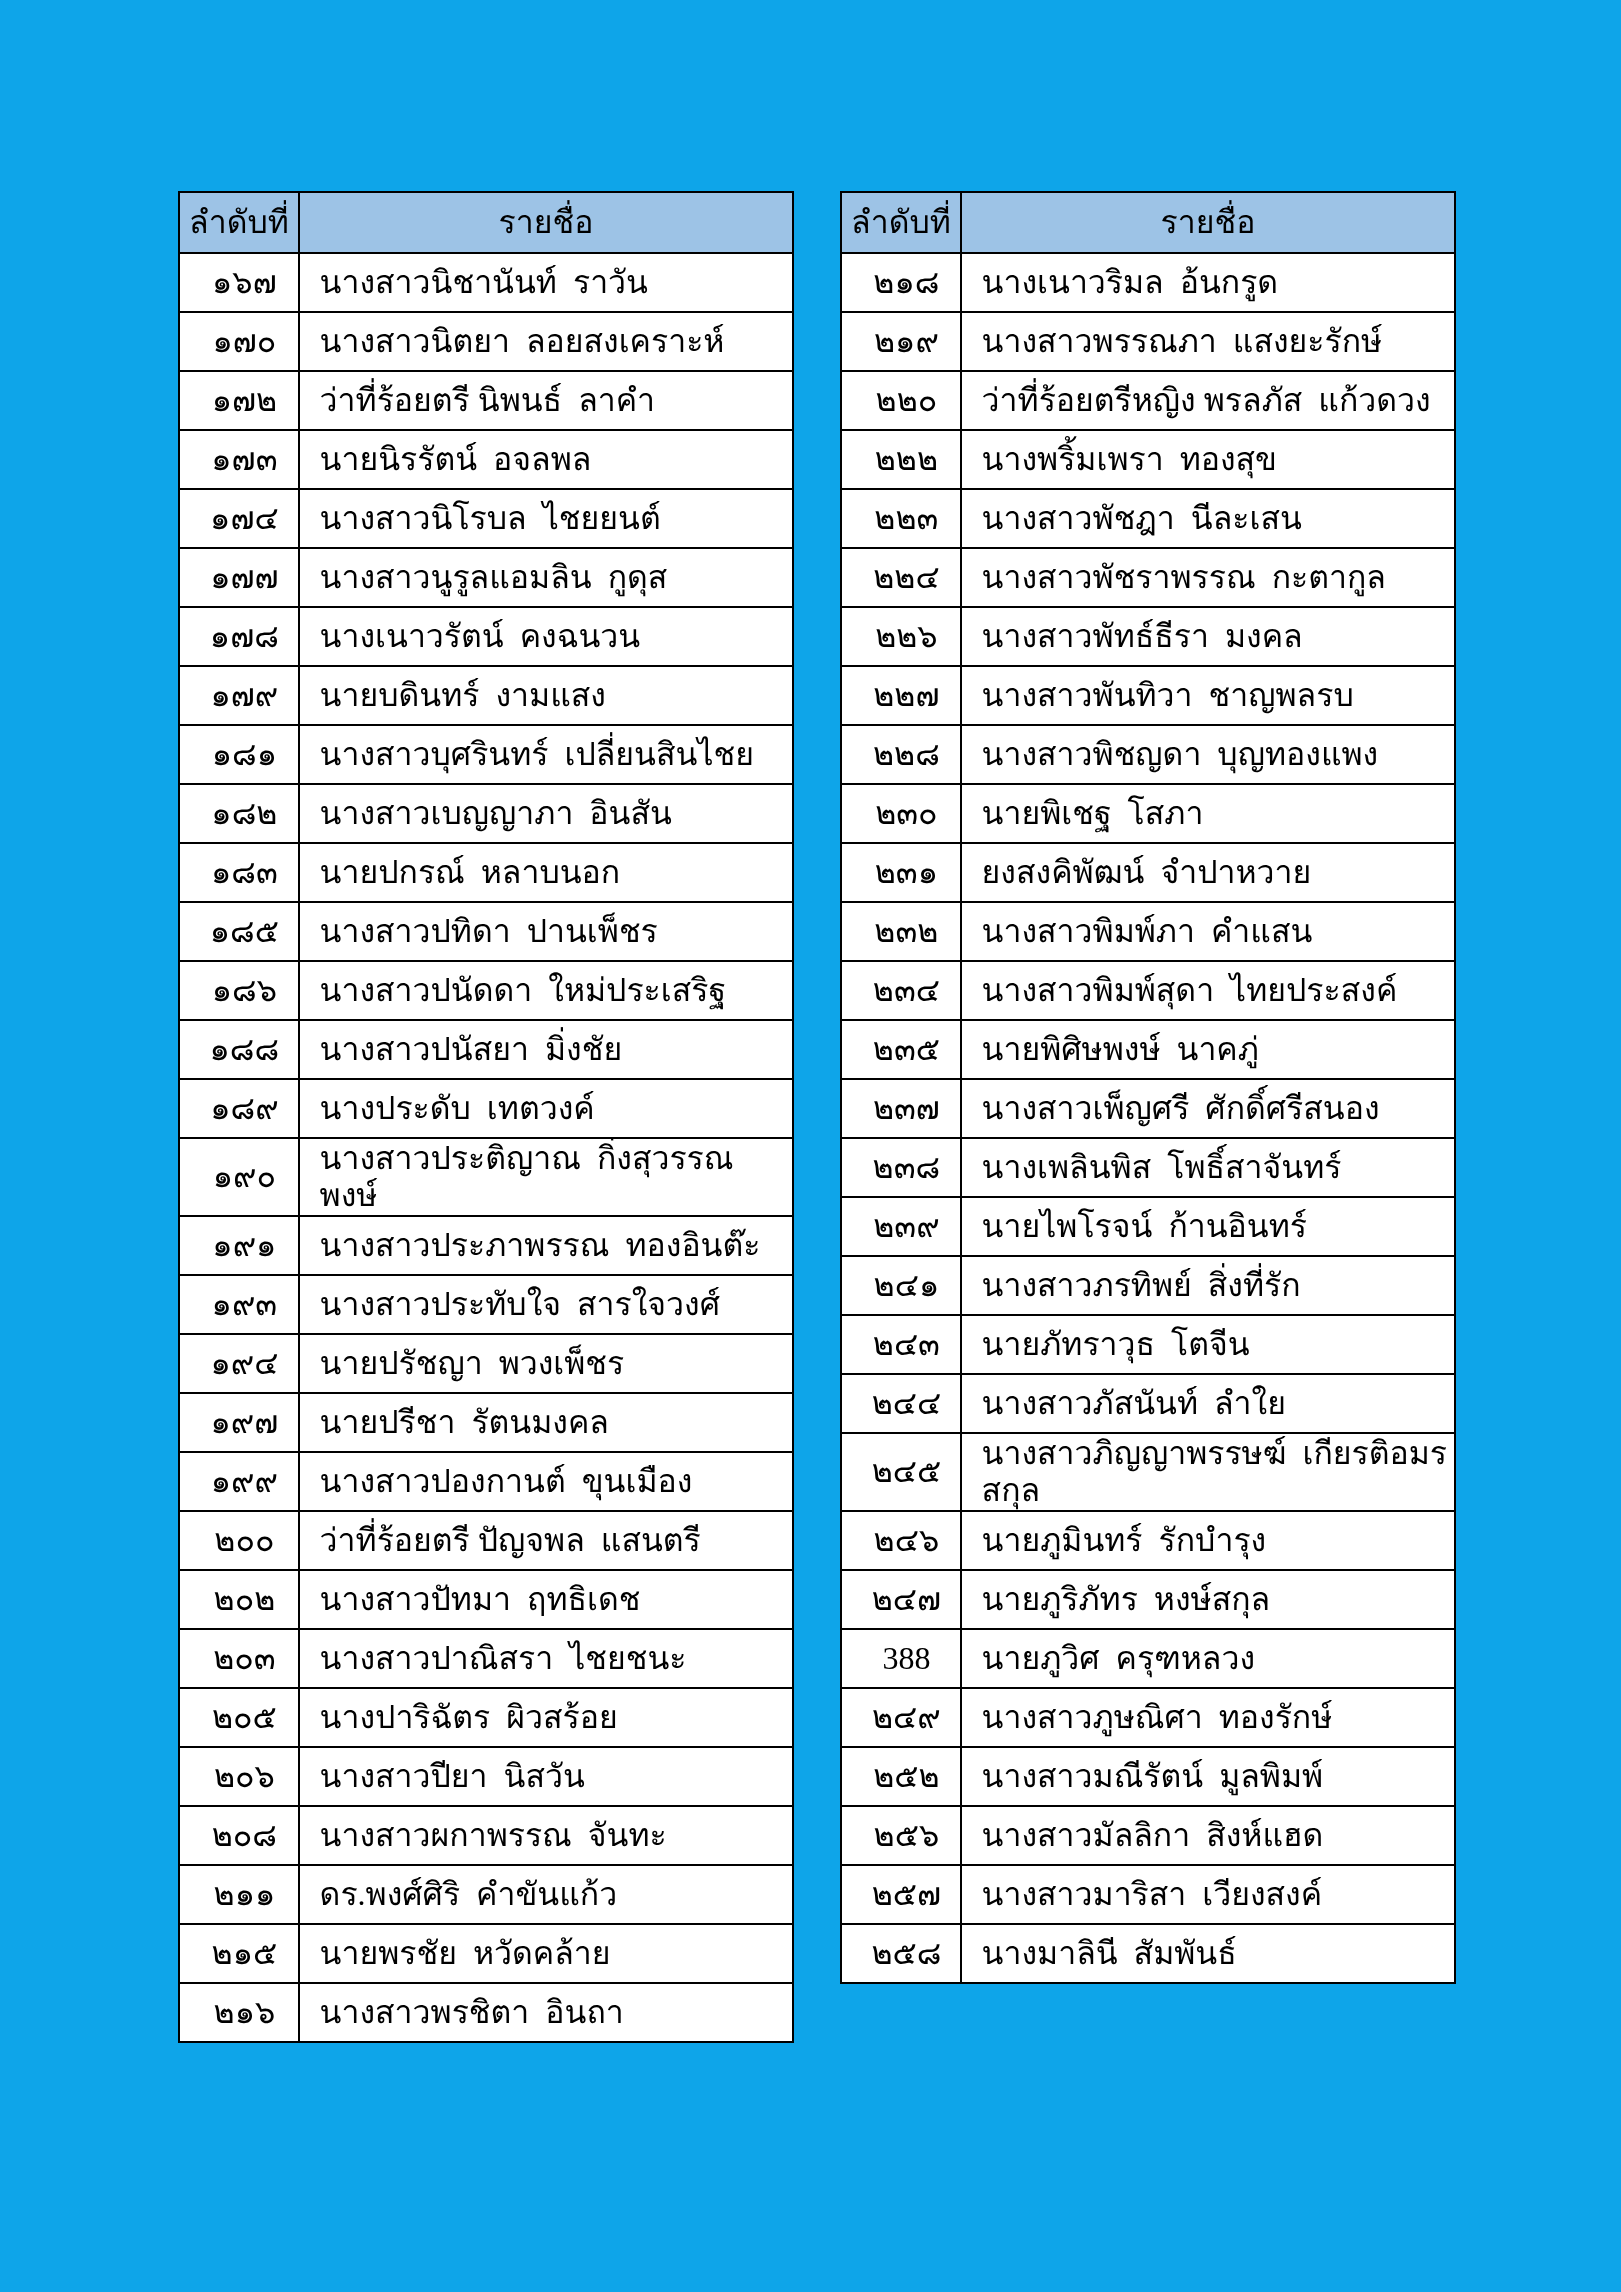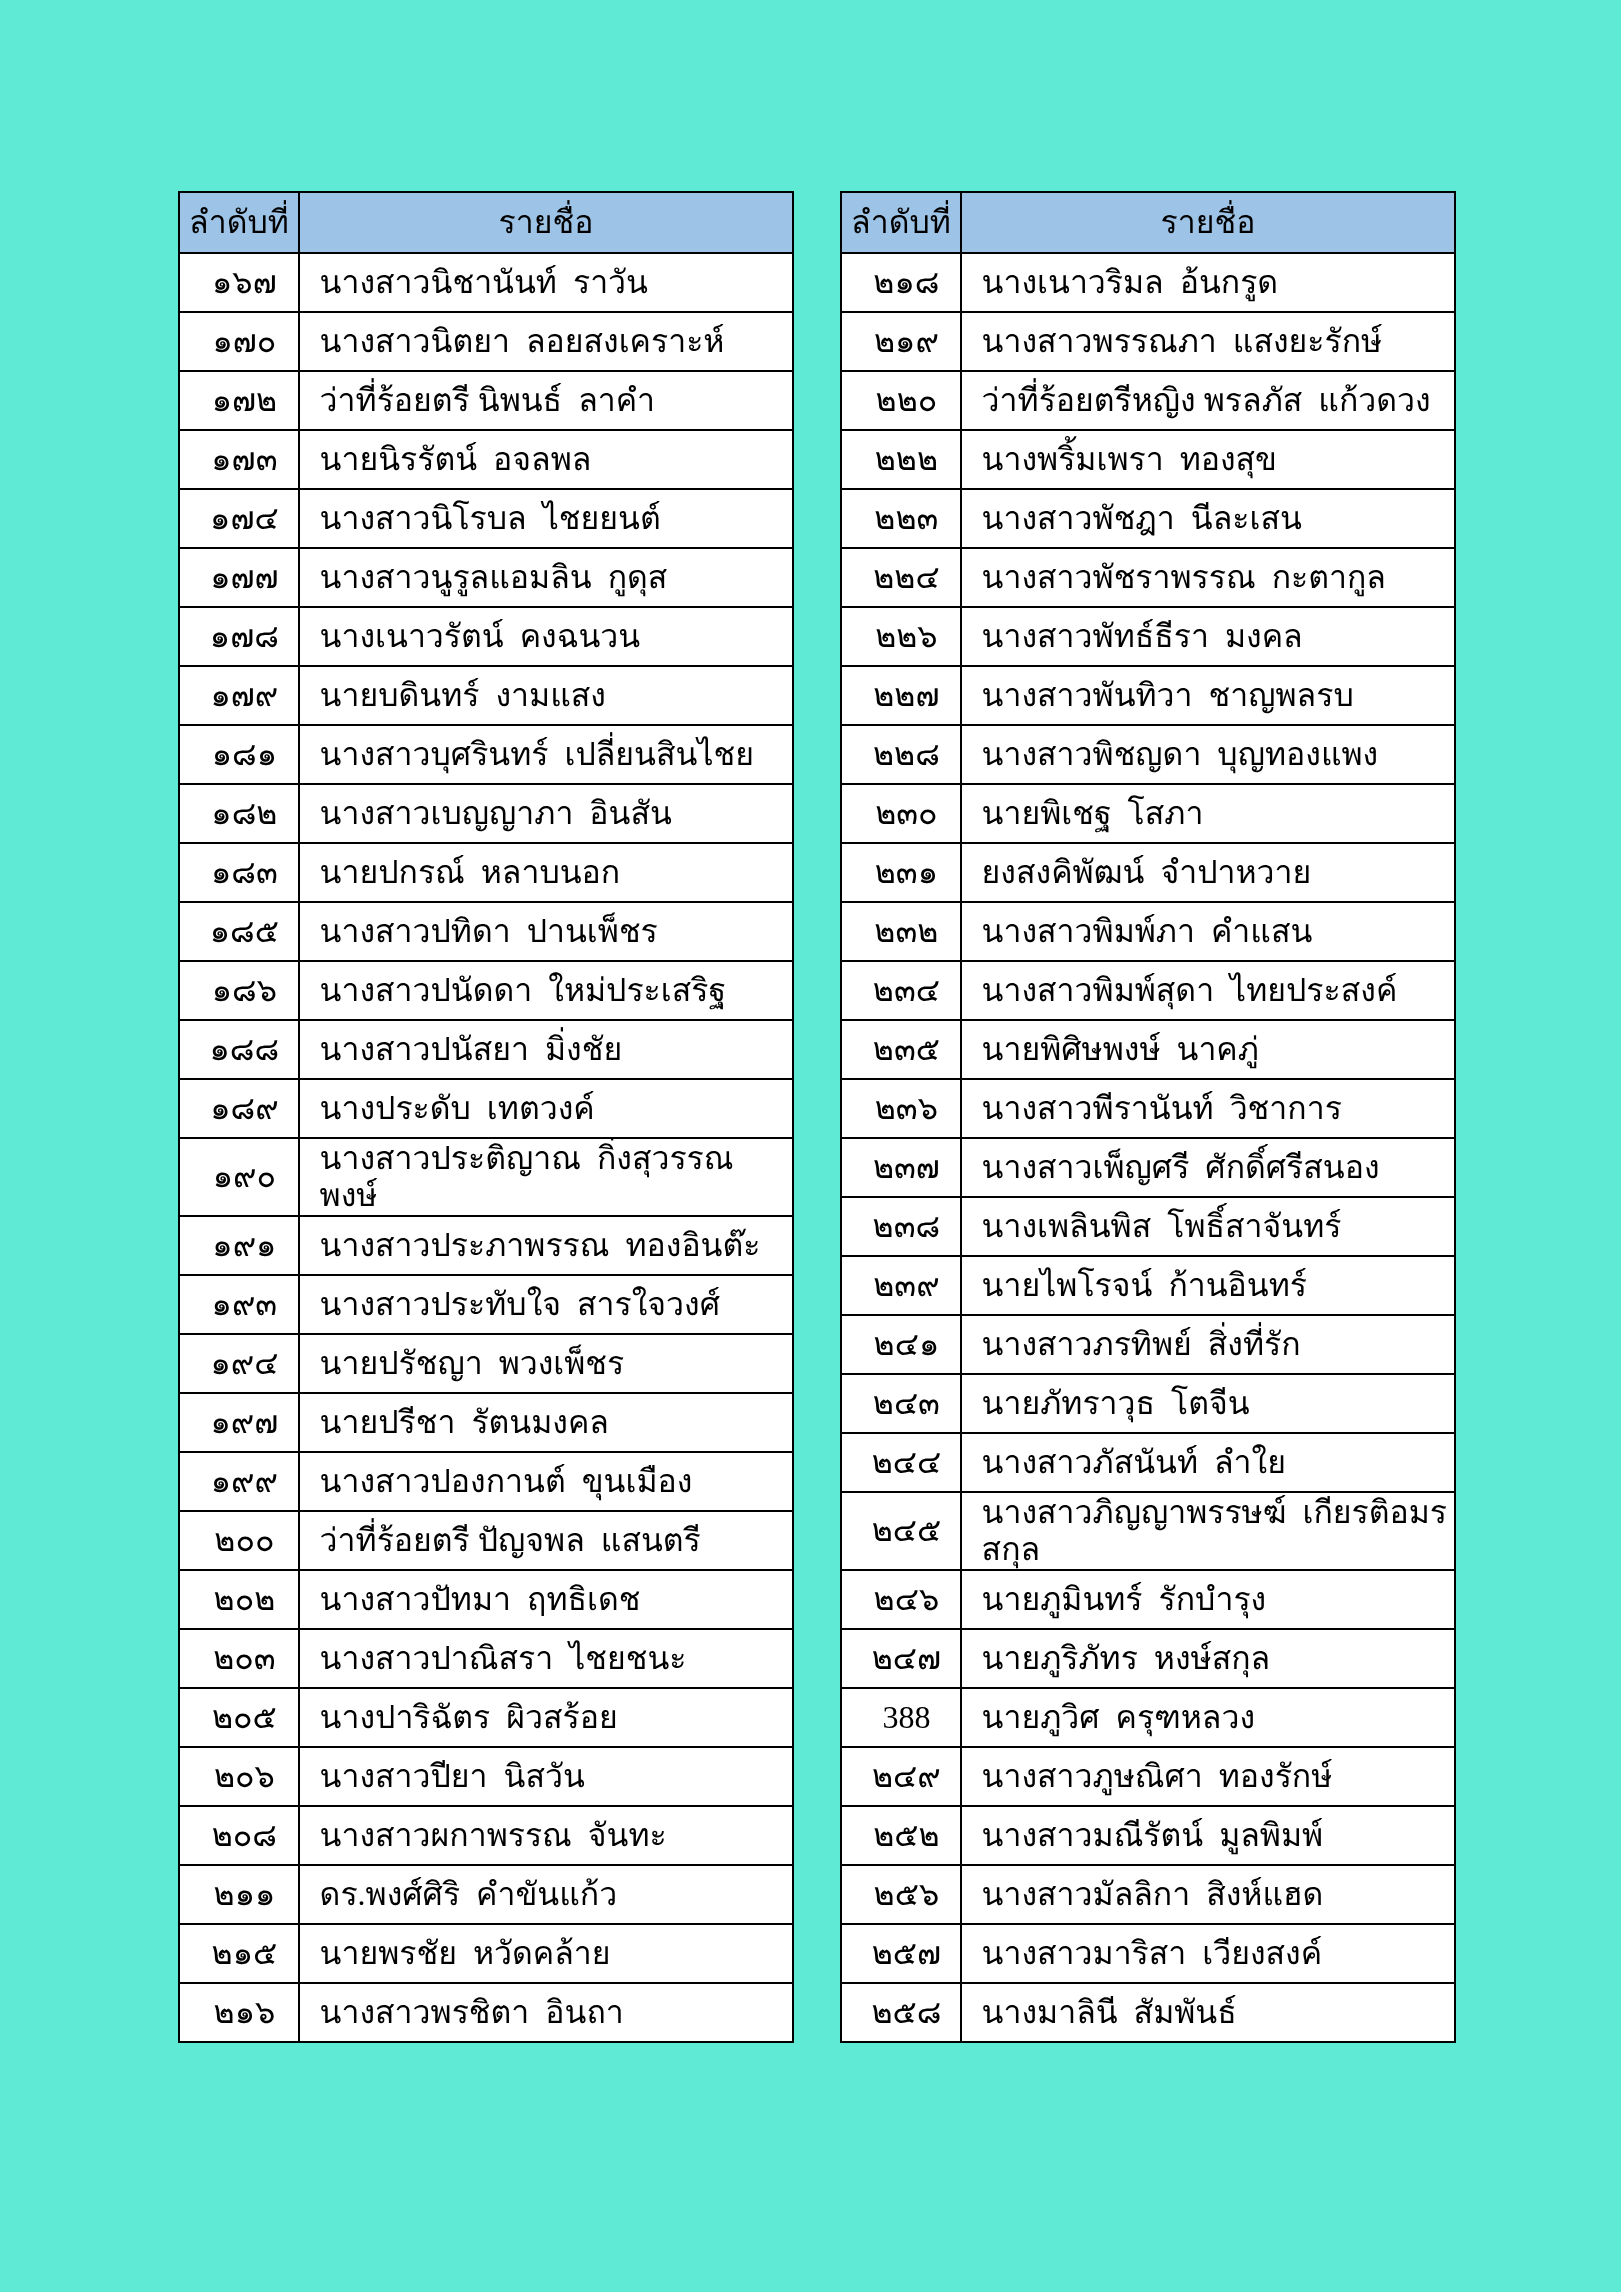--- a/index.html
+++ b/index.html
@@ -1,20 +1,20 @@
 <!DOCTYPE html>
 <html lang="th"><head>
 <meta charset="utf-8">
 <style>
   html, body { margin: 0; padding: 0; }
   .page {
     position: relative;
     width: 1621px;
     height: 2293px;
-    background: #5eead4;
+    background: #0ea5e9;
     font-family: "Liberation Serif", serif;
     color: #000000;
     overflow: hidden;
   }
   .tables-wrap {
     position: absolute;
     left: 178px;
     top: 191px;
     display: flex;
     gap: 46px;
@@ -242,24 +242,20 @@
           </tr>
           <tr>
             <td class="col-no">๒๓๔</td>
             <td class="col-name">นางสาวพิมพ์สุดา  ไทยประสงค์</td>
           </tr>
           <tr>
             <td class="col-no">๒๓๕</td>
             <td class="col-name">นายพิศิษพงษ์  นาคภู่</td>
           </tr>
           <tr>
-            <td class="col-no">๒๓๖</td>
-            <td class="col-name">นางสาวพีรานันท์  วิชาการ</td>
-          </tr>
-          <tr>
             <td class="col-no">๒๓๗</td>
             <td class="col-name">นางสาวเพ็ญศรี  ศักดิ์ศรีสนอง</td>
           </tr>
           <tr>
             <td class="col-no">๒๓๘</td>
             <td class="col-name">นางเพลินพิส  โพธิ์สาจันทร์</td>
           </tr>
           <tr>
             <td class="col-no">๒๓๙</td>
             <td class="col-name">นายไพโรจน์  ก้านอินทร์</td>

